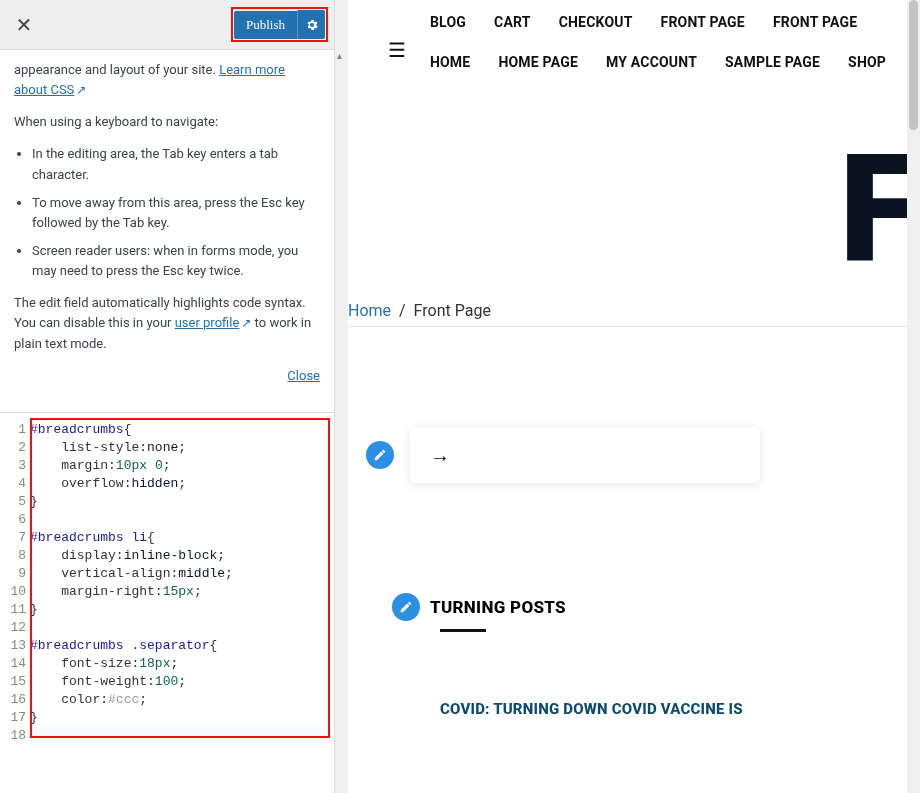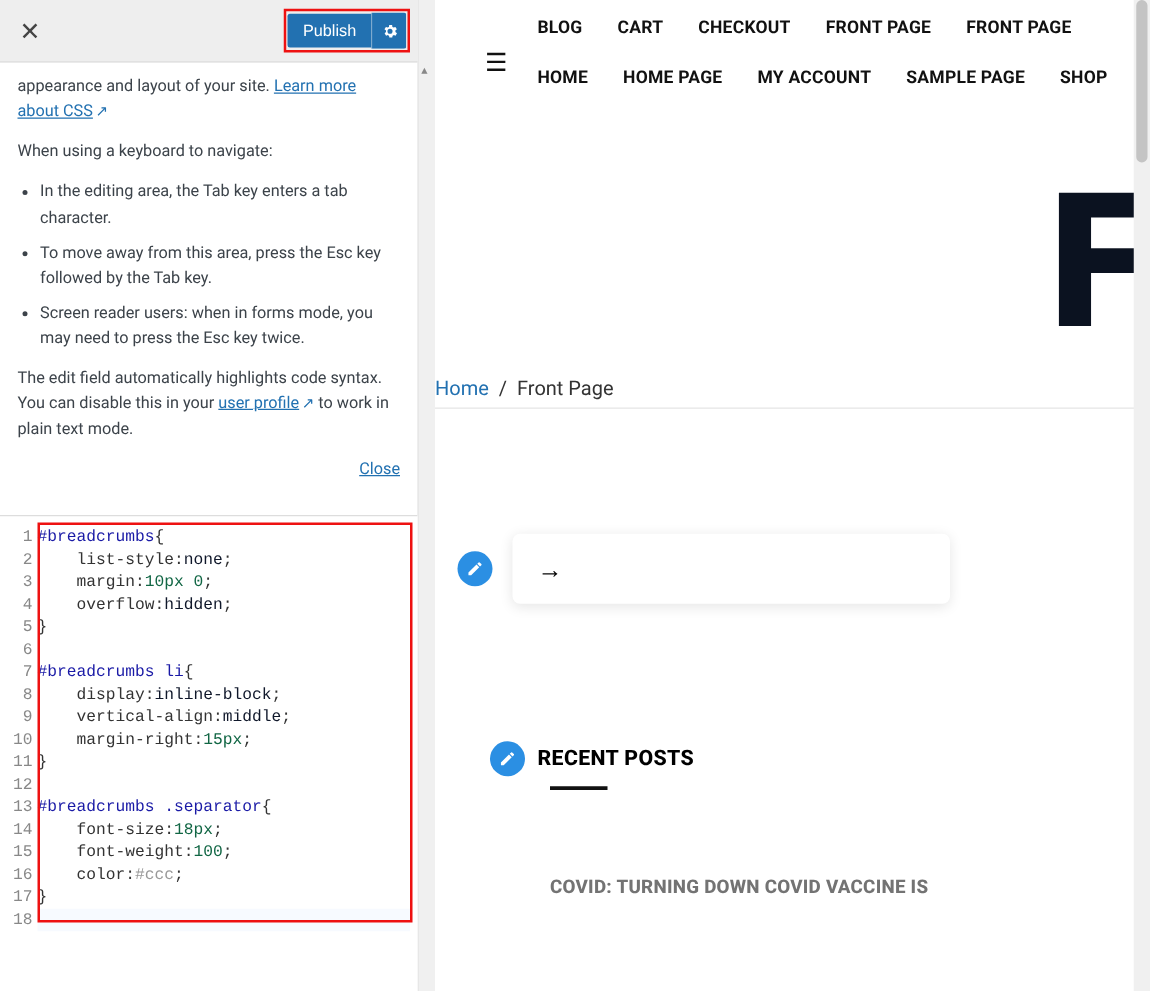--- a/index.html
+++ b/index.html
@@ -49,20 +49,21 @@
     padding: 1px;
   }
   .publish-btn {
     background: #2271b1;
     color: #fff;
     border: none;
     padding: 6px 12px;
     font-size: 13px;
     cursor: pointer;
     border-radius: 2px 0 0 2px;
+    font-family: Liberation Serif, serif;
   }
   .publish-gear {
     background: #2271b1;
     color: #fff;
     width: 28px;
     height: 29px;
     display: flex;
     align-items: center;
     justify-content: center;
     font-size: 13px;
@@ -266,21 +267,21 @@
     width: 46px;
     height: 3px;
     background: #111;
     margin-left: 48px;
   }
   .post-title {
     margin-top: 68px;
     margin-left: 48px;
     font-size: 15px;
     font-weight: 800;
-    color: #737373;
+    color: #0c4a6e;
     letter-spacing: 0.2px;
   }
 
   .preview-scroll {
     position: absolute;
     right: 0; top: 0; bottom: 0;
     width: 13px;
     background: #f0f0f0;
   }
   .preview-thumb {
@@ -393,21 +394,21 @@
     </div>
   </div>
 
   <div class="recent">
     <div class="recent-head">
       <div class="circle-icon">
         <svg width="14" height="14" viewBox="0 0 24 24" fill="currentColor">
             <path d="M3 17.25V21h3.75L17.8 9.94l-3.75-3.75L3 17.25zM20.7 7.04a1 1 0 0 0 0-1.41l-2.34-2.34a1 1 0 0 0-1.41 0l-1.83 1.83 3.75 3.75 1.83-1.83z"></path>
           </svg>
       </div>
-      <div class="recent-title">RECENT POSTS</div>
+      <div class="recent-title">TURNING POSTS</div>
     </div>
     <div class="recent-underline"></div>
     <div class="post-title">COVID: TURNING DOWN COVID VACCINE IS</div>
   </div>
 
   <div class="preview-scroll">
     <div class="preview-thumb"></div>
   </div>
 </div>
 

